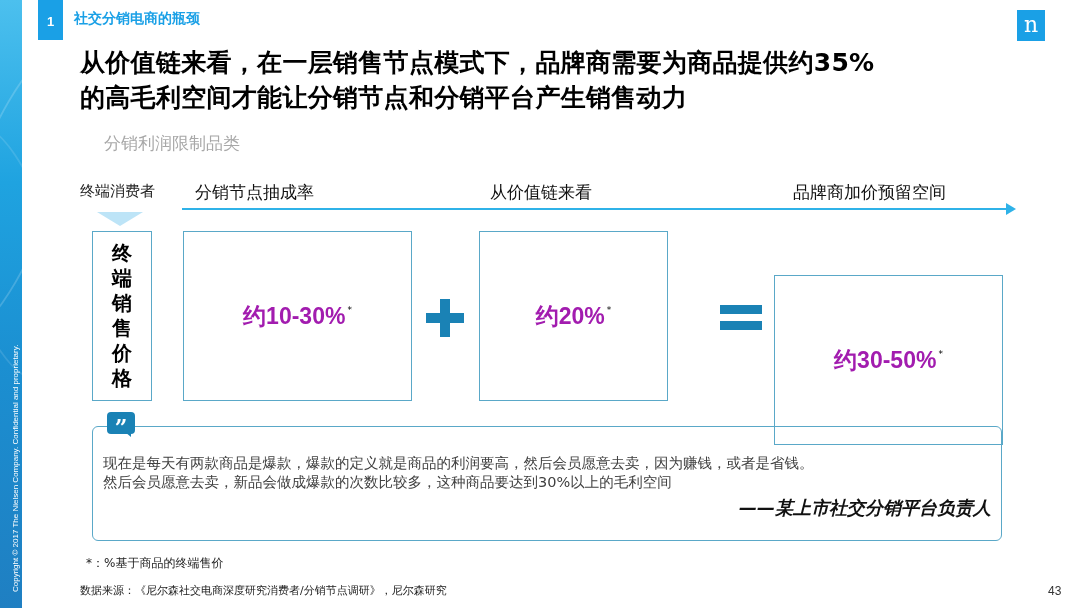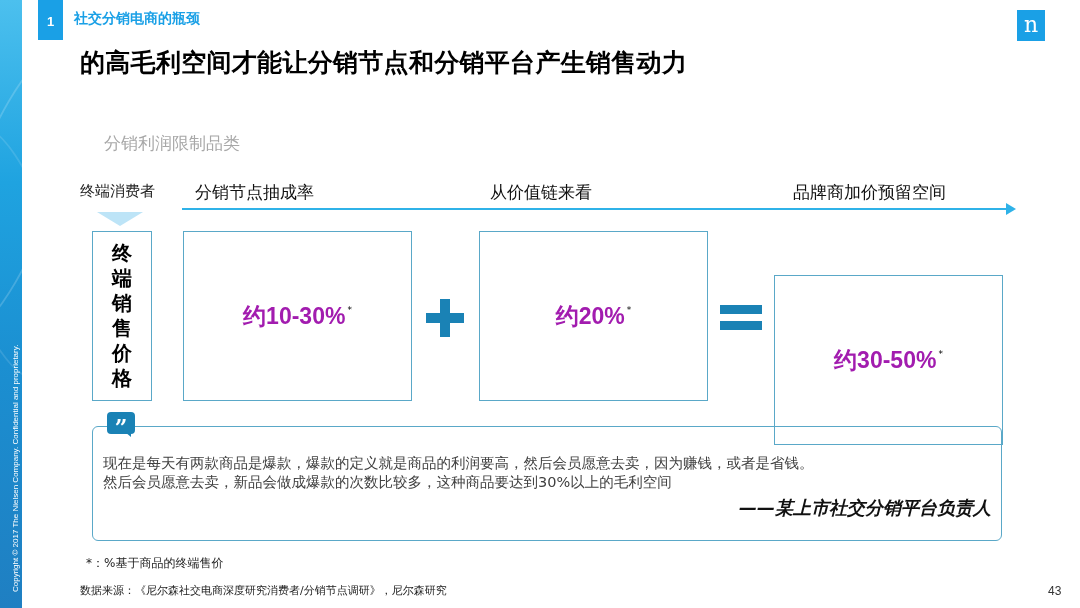--- a/index.html
+++ b/index.html
@@ -117,20 +117,21 @@
 
 <div class="side-strip">
   <div class="copyright">Copyright © 2017 The Nielsen Company. Confidential and proprietary.</div>
 </div>
 
 <div class="section-num">1</div>
 <div class="section-title">社交分销电商的瓶颈</div>
 <div class="logo">n</div>
 
 <div class="headline">
+  <div>从价值链来看，在一层销售节点模式下，品牌商需要为商品提供约35%</div>
   <div>的高毛利空间才能让分销节点和分销平台产生销售动力</div>
 </div>
 <div class="subtitle">分销利润限制品类</div>
 
 <div class="consumer-label">终端消费者</div>
 <div class="triangle"></div>
 
 <div class="stage-label" style="left:195px;">分销节点抽成率</div>
 <div class="stage-label" style="left:490px;">从价值链来看</div>
 <div class="stage-label" style="left:793px;">品牌商加价预留空间</div>
@@ -147,21 +148,21 @@
 </div>
 
 <div class="box" style="left:183px; width:229px;">
   <span class="val">约10-30%</span>
     <span class="star">*</span>
 </div>
 
 <div class="plus-h"></div>
 <div class="plus-v"></div>
 
-<div class="box" style="left:479px; width:229px;">
+<div class="box" style="left:479px; width:189px;">
   <span class="val">约20%</span>
     <span class="star">*</span>
 </div>
 
 <div class="eq-1"></div>
 <div class="eq-2"></div>
 
 <div class="box" style="left:774px; width:229px;margin-top:44px;">
   <span class="val">约30-50%</span>
     <span class="star">*</span>

